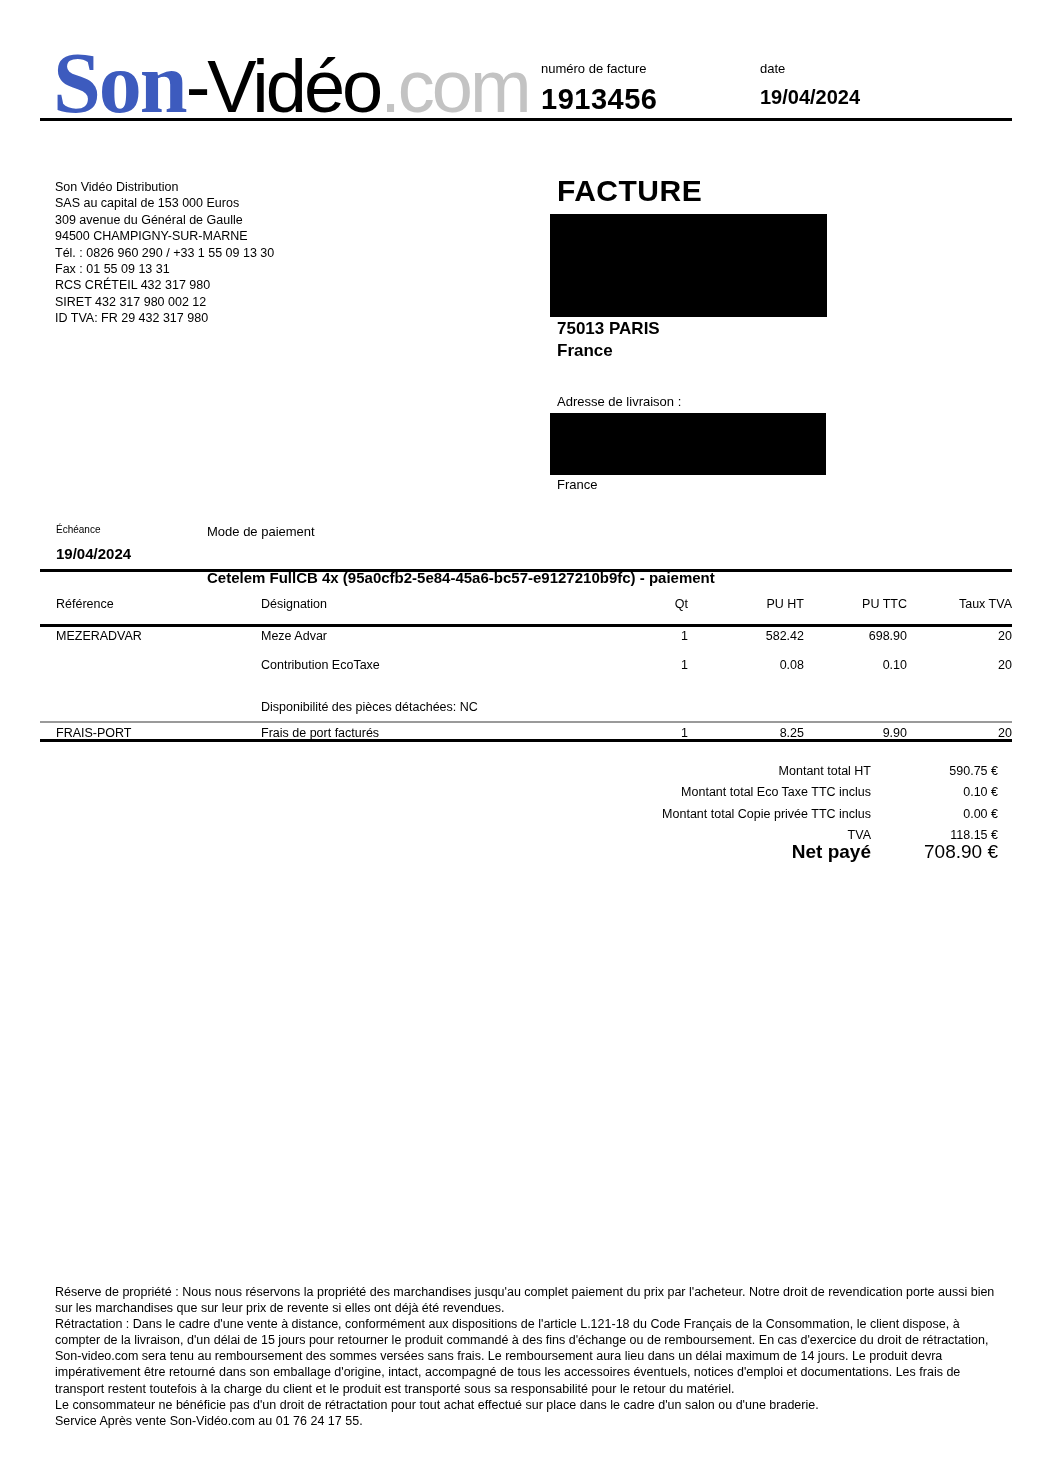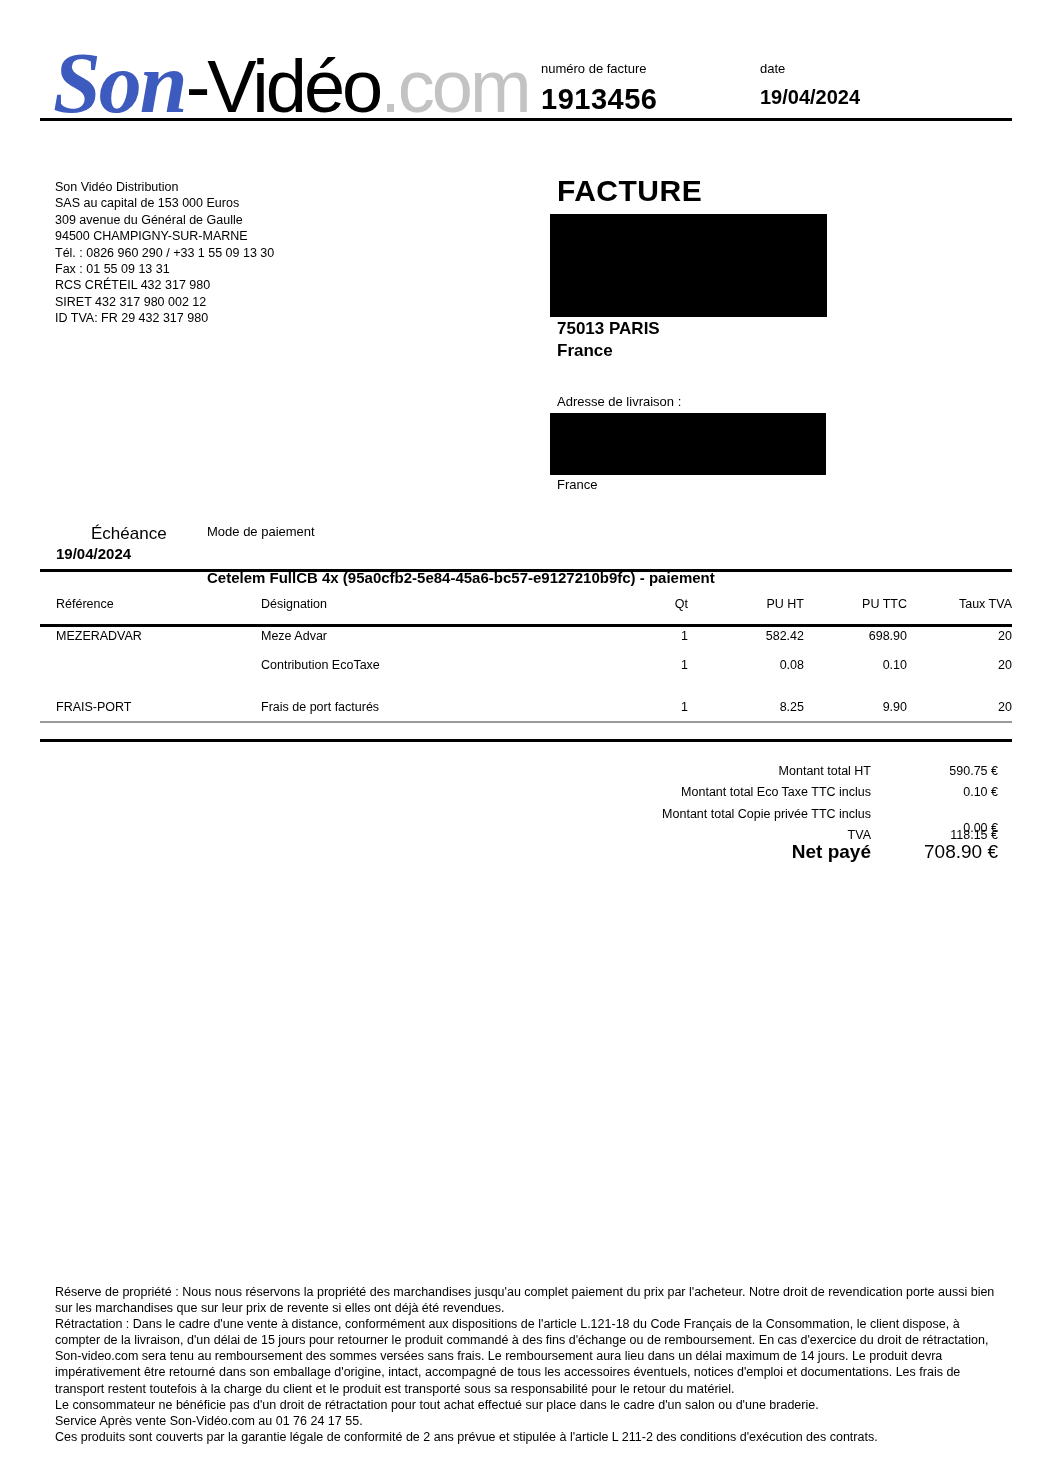--- a/index.html
+++ b/index.html
@@ -3,21 +3,21 @@
 <meta charset="utf-8">
 <style>
   html,body{margin:0;padding:0;background:#fff;}
   .page{
     position:relative;width:1052px;height:1482px;background:#ffffff;
     font-family:"Liberation Sans",sans-serif;color:#000;overflow:hidden;
   }
 
   
   .logo{position:absolute;left:53px;top:32px;display:flex;align-items:baseline;white-space:nowrap;height:92px;}
-  .logo-son{font-family:"Liberation Serif",serif;font-style:italic;font-weight:700;font-size:86px;color:#3D5BBE;letter-spacing:-2px;}
+  .logo-son{font-family:"Liberation Serif",serif;font-weight:700;font-size:86px;color:#3D5BBE;letter-spacing:-2px;}
   .logo-video{font-size:74px;letter-spacing:-3px;color:#000;margin-top:12px;}
   .logo-com{font-size:74px;letter-spacing:-3px;color:#C3C3C3;}
 
   
   .hdr-col{position:absolute;top:61px;}
   .hdr-col-num{left:541px;width:220px;}
   .hdr-col-date{left:760px;width:180px;}
   .hdr-lbl{font-size:13px;}
   .hdr-num{font-size:29px;font-weight:700;margin-top:7px;letter-spacing:.5px;}
   .hdr-date{font-size:20px;font-weight:700;margin-top:10px;}
@@ -32,21 +32,21 @@
   
   .facture-title{position:absolute;left:557px;top:174px;font-size:30px;font-weight:700;letter-spacing:.5px;}
   .redact-1{position:absolute;left:550px;top:214px;width:277px;height:103px;background:#000;}
   .bill-city{position:absolute;left:557px;top:319px;font-size:17px;font-weight:700;}
   .bill-country{position:absolute;left:557px;top:341px;font-size:17px;font-weight:700;}
   .ship-label{position:absolute;left:557px;top:394px;font-size:13px;}
   .redact-2{position:absolute;left:550px;top:413px;width:276px;height:62px;background:#000;}
   .ship-country{position:absolute;left:557px;top:477px;font-size:13px;}
 
   
-  .pay-lbl-due{position:absolute;left:56px;top:524px;font-size:17px;margin-left:35px;}
+  .pay-lbl-due{position:absolute;left:56px;top:524px;font-size:10px;}
   .pay-lbl-mode{position:absolute;left:207px;top:524px;font-size:13px;}
   .pay-val-due{position:absolute;left:56px;top:545px;font-size:15px;font-weight:700;}
   .pay-val-mode{position:absolute;left:207px;top:545px;font-size:15px;font-weight:700;margin-top:24px;}
 
   
   .items{position:absolute;left:56px;top:595px;width:891px;height:150px;font-size:12.5px;}
   .trow{position:absolute;left:0;width:891px;display:grid;
         grid-template-columns:177px 363px 36px 88px 75px 77px 75px;gap:28px;}
   .trow .num{text-align:right;}
   .thead{top:2px;}
@@ -56,21 +56,21 @@
   .tbody > div:nth-of-type(3){top:105px;}
   .tbody > div:nth-of-type(4){top:131px;}
 
   
   .totals{position:absolute;left:500px;top:760px;width:498px;height:110px;font-size:12.5px;}
   .totrow{position:absolute;left:0;width:498px;display:flex;}
   .totrow .tlabel{width:371px;text-align:right;}
   .totrow .tvalue{flex:1;text-align:right;}
   .totrows > div:nth-of-type(1){top:4px;}
   .totrows > div:nth-of-type(2){top:25px;}
-  .totrows > div:nth-of-type(3){top:47px;flex-direction:column;}
+  .totrows > div:nth-of-type(3){top:47px;}
   .totrows > div:nth-of-type(4){top:68px;}
   .net-row{position:absolute;left:0;top:81px;width:498px;display:flex;align-items:baseline;}
   .net-row .tlabel{width:371px;text-align:right;font-size:19px;font-weight:700;}
   .net-row .tvalue{flex:1;text-align:right;font-size:19px;}
 
   
   .footer{position:absolute;left:55px;top:1284px;font-size:12.5px;line-height:16.1px;white-space:nowrap;}
 </style>
 </head>
 <body>
@@ -146,20 +146,29 @@
         <div class="trow">
           <div></div>
           <div>Contribution EcoTaxe</div>
           <div class="num">1</div>
           <div class="num">0.08</div>
           <div class="num">0.10</div>
           <div class="num">20</div>
           <div class="num">0.10</div>
         </div>
 
+        <div class="trow">
+          <div></div>
+          <div>Disponibilité des pièces détachées: NC</div>
+          <div class="num"></div>
+          <div class="num"></div>
+          <div class="num"></div>
+          <div class="num"></div>
+          <div class="num"></div>
+        </div>
 
         <div class="trow">
           <div>FRAIS-PORT</div>
           <div>Frais de port facturés</div>
           <div class="num">1</div>
           <div class="num">8.25</div>
           <div class="num">9.90</div>
           <div class="num">20</div>
           <div class="num">9.90</div>
         </div>
@@ -202,16 +211,15 @@
 
       <div>Réserve de propriété : Nous nous réservons la propriété des marchandises jusqu'au complet paiement du prix par l'acheteur. Notre droit de revendication porte aussi bien</div>
       <div>sur les marchandises que sur leur prix de revente si elles ont déjà été revendues.</div>
       <div>Rétractation : Dans le cadre d'une vente à distance, conformément aux dispositions de l'article L.121-18 du Code Français de la Consommation, le client dispose, à</div>
       <div>compter de la livraison, d'un délai de 15 jours pour retourner le produit commandé à des fins d'échange ou de remboursement. En cas d'exercice du droit de rétractation,</div>
       <div>Son-video.com sera tenu au remboursement des sommes versées sans frais. Le remboursement aura lieu dans un délai maximum de 14 jours. Le produit devra</div>
       <div>impérativement être retourné dans son emballage d'origine, intact, accompagné de tous les accessoires éventuels, notices d'emploi et documentations. Les frais de</div>
       <div>transport restent toutefois à la charge du client et le produit est transporté sous sa responsabilité pour le retour du matériel.</div>
       <div>Le consommateur ne bénéficie pas d'un droit de rétractation pour tout achat effectué sur place dans le cadre d'un salon ou d'une braderie.</div>
       <div>Service Après vente Son-Vidéo.com au 01 76 24 17 55.</div>
-      <div>Ces produits sont couverts par la garantie légale de conformité de 2 ans prévue et stipulée à l'article L 211-2 des conditions d'exécution des contrats.</div>
     </div>
 
 </div>
 
 </body></html>

